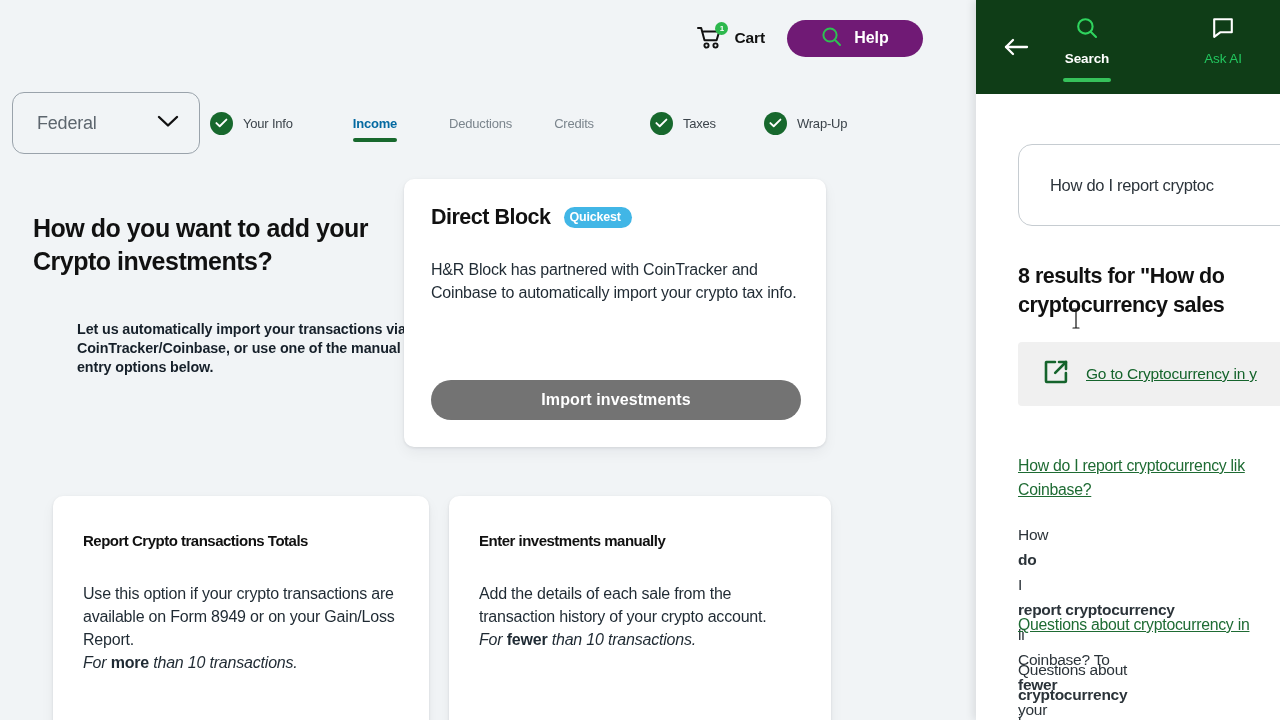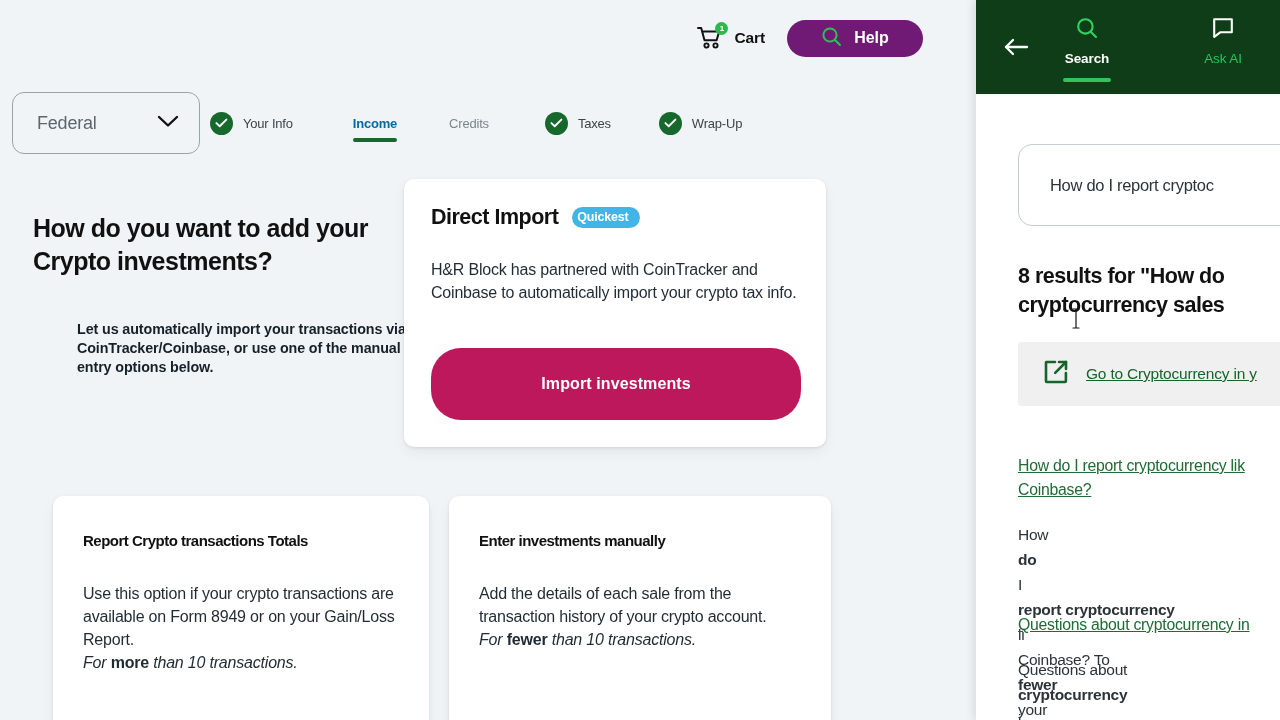--- a/index.html
+++ b/index.html
@@ -227,23 +227,23 @@
     margin-top: 29px;
     font-size: 16px;
     line-height: 22.5px;
     color: #1f2a33;
     letter-spacing: -0.2px;
   }
   .primary-btn {
     position: absolute;
     left: 27px; bottom: 27px;
     width: 370px;
-    height: 72px;
+    height: 40px;
     border-radius: 30px;
-    background: #be185d;
+    background: #737373;
     border: none;
     color: #fff;
     font-size: 16px;
     font-weight: bold;
     letter-spacing: 0.1px;
     cursor: pointer;
   }
 
   #card-totals {
     position: absolute;
@@ -480,20 +480,23 @@
               <path d="M1.4 5.1L4.7 8.2L11.4 1.6" stroke="#fff" stroke-width="1.9" stroke-linecap="round" stroke-linejoin="round"></path>
             </svg>
           </span>
           <span class="step-label">Your Info</span>
         </div>
 
         <div class="step active" style="margin-right:52px;">
           <span class="step-label">Income</span>
         </div>
 
+        <div class="step dim" style="margin-right:42px;">
+          <span class="step-label">Deductions</span>
+        </div>
 
         <div class="step dim" style="margin-right:56px;">
           <span class="step-label">Credits</span>
         </div>
 
         <div class="step" style="margin-right:48px;align-items:center;">
           <span class="check">
             <svg width="13" height="10" viewBox="0 0 13 10" fill="none">
               <path d="M1.4 5.1L4.7 8.2L11.4 1.6" stroke="#fff" stroke-width="1.9" stroke-linecap="round" stroke-linejoin="round"></path>
             </svg>
@@ -511,21 +514,21 @@
         </div>
 
       </div>
     </div>
 
     <h1 class="headline">How do you want to add your Crypto investments?</h1>
     <p class="subcopy">Let us automatically import your transactions via CoinTracker/Coinbase, or use one of the manual entry options below.</p>
 
     <div class="card" id="card-direct">
       <div class="card-title-row">
-        <span class="card-title">Direct Import</span>
+        <span class="card-title">Direct Block</span>
         <span class="badge">Quickest</span>
       </div>
       <p class="card-body">H&amp;R Block has partnered with CoinTracker and Coinbase to automatically import your crypto tax info.</p>
       <button class="primary-btn">Import investments</button>
     </div>
 
     <div class="card" id="card-totals">
       <div class="card2-title">Report Crypto transactions Totals</div>
       <div class="card2-body">
         <span>Use this option if your crypto transactions are available on Form 8949 or on your Gain/Loss Report.</span>

